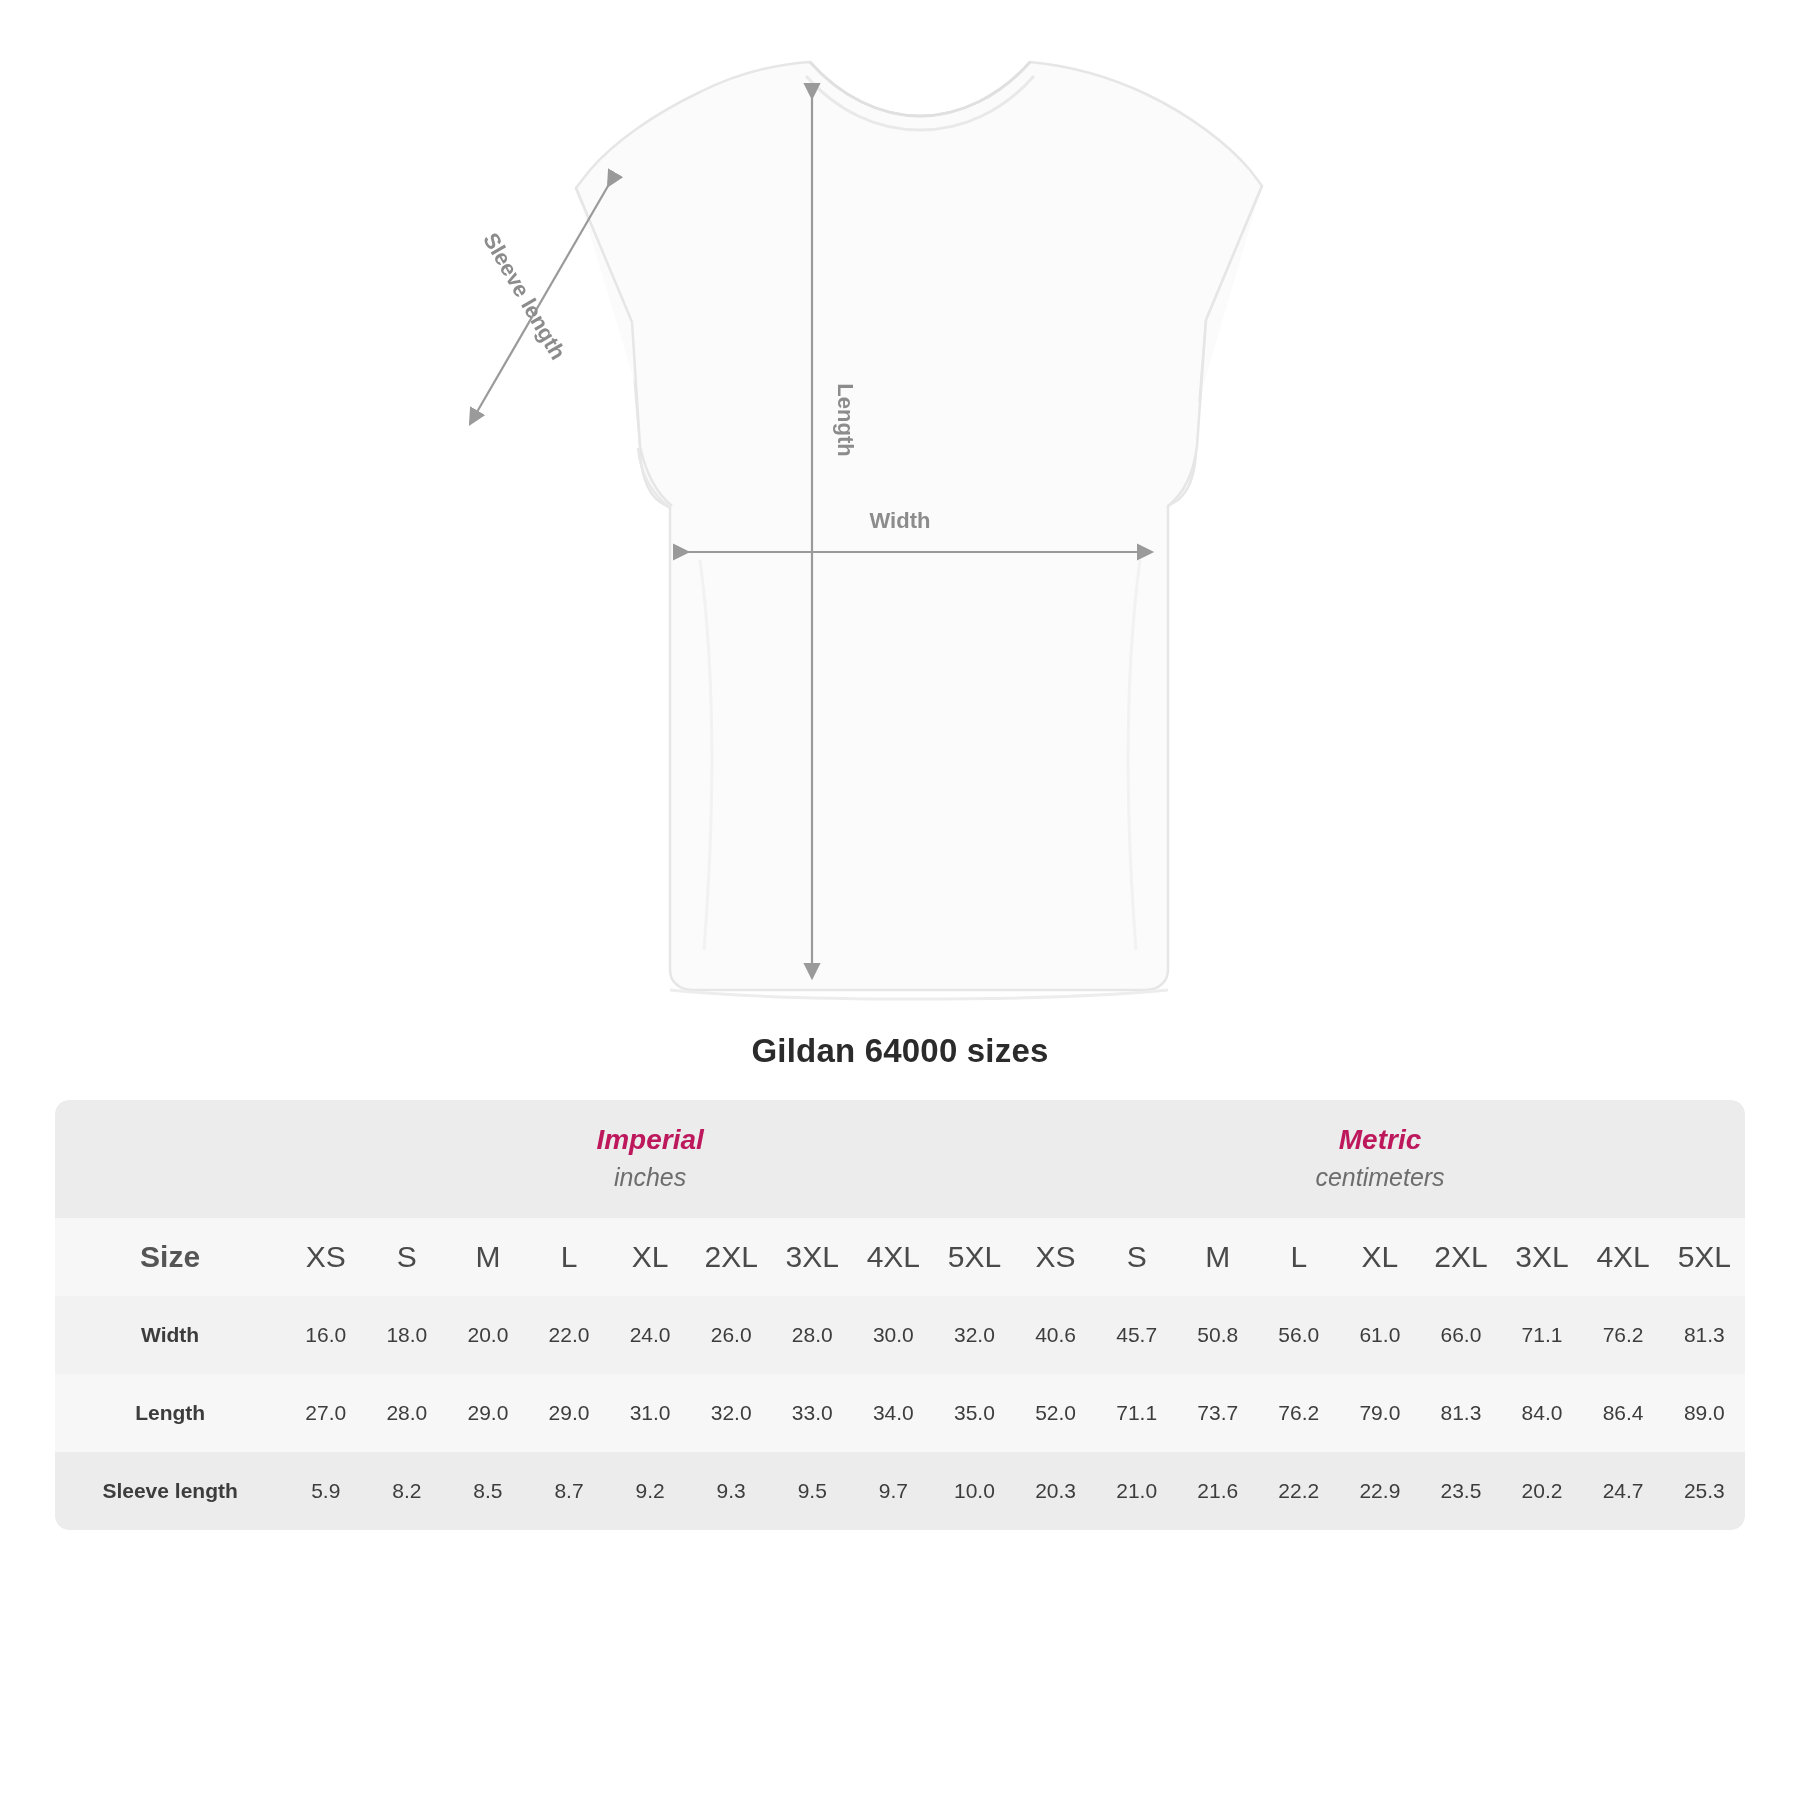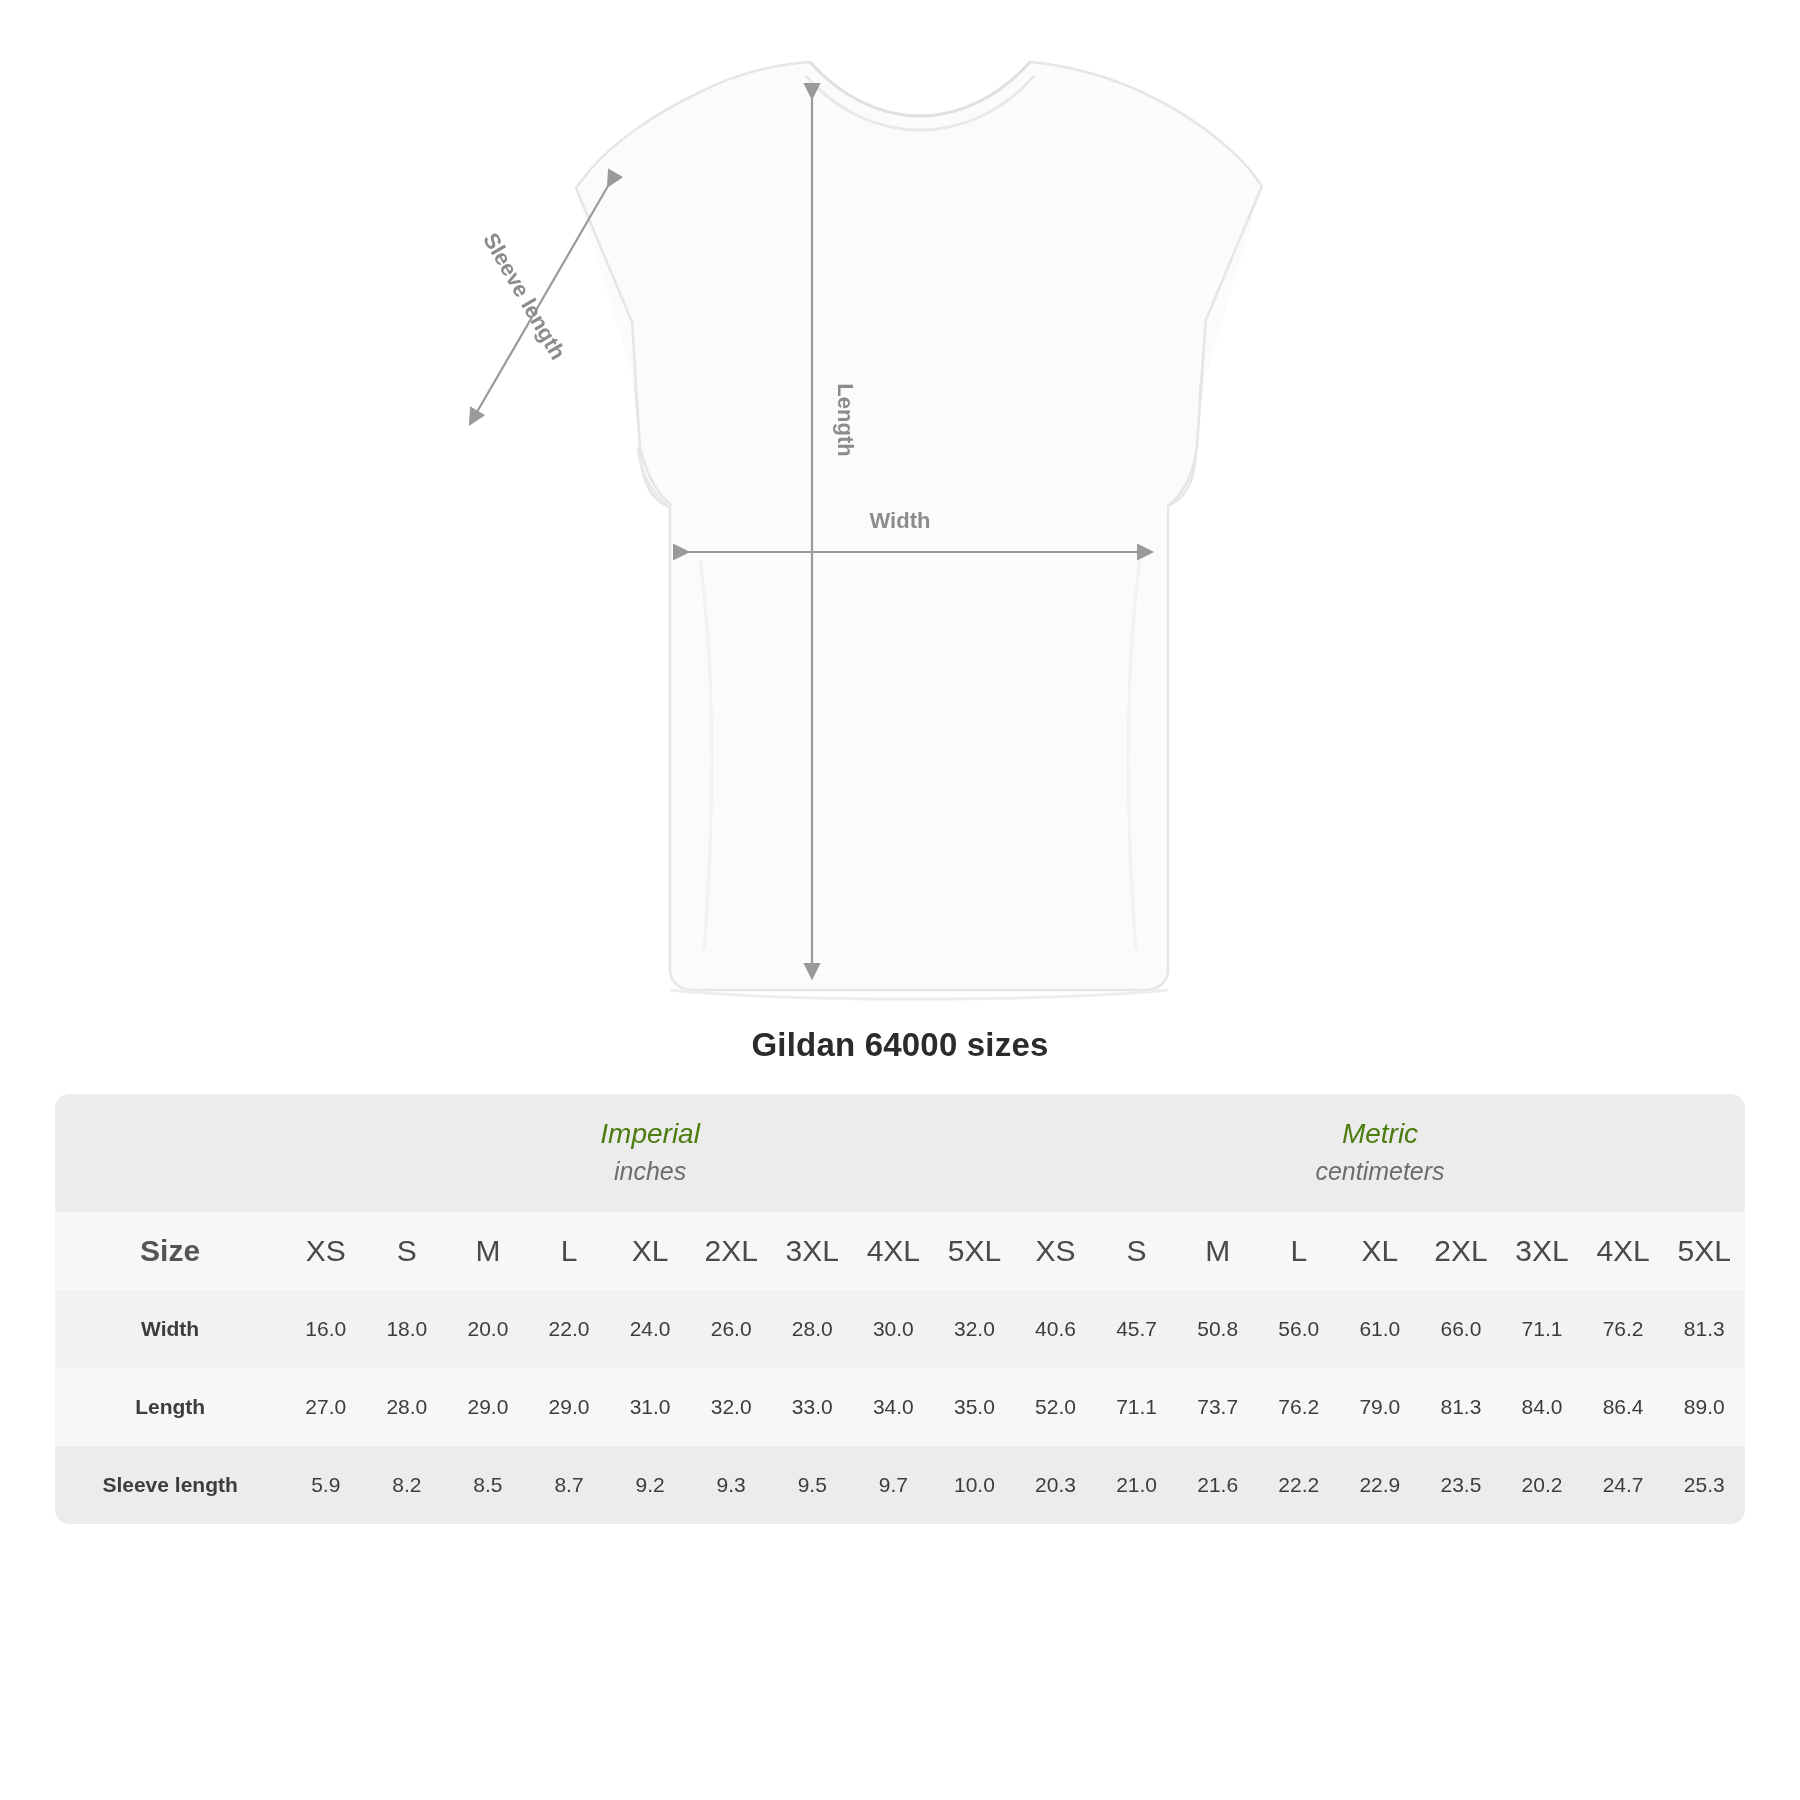--- a/index.html
+++ b/index.html
@@ -29,21 +29,21 @@
   }
   .tee-svg {
     position: absolute;
     left: 0;
     top: 0;
   }
 
   
   .title-block {
     text-align: center;
-    margin-top: 6px;
+    margin-top: 12px;
   }
   .chart-title {
     font-size: 33px;
     font-weight: bold;
     color: #2b2b2b;
     letter-spacing: 0.2px;
   }
   .chart-note {
     font-size: 19px;
     font-style: italic;
@@ -71,22 +71,22 @@
     height: 78px;
   }
   
   tr.unit-row td {
     background: #ececec;
     height: 118px;
   }
   .unit-name {
     font-size: 28px;
     font-style: italic;
-    font-weight: normal;
-    color: #4d7c0f;
+    font-weight: bold;
+    color: #be185d;
     line-height: 1.25;
   }
   .unit-sub {
     font-size: 25px;
     font-style: italic;
     color: #6d6d6d;
     line-height: 1.6;
   }
   tr.size-row td {
     background: #f7f7f7;

